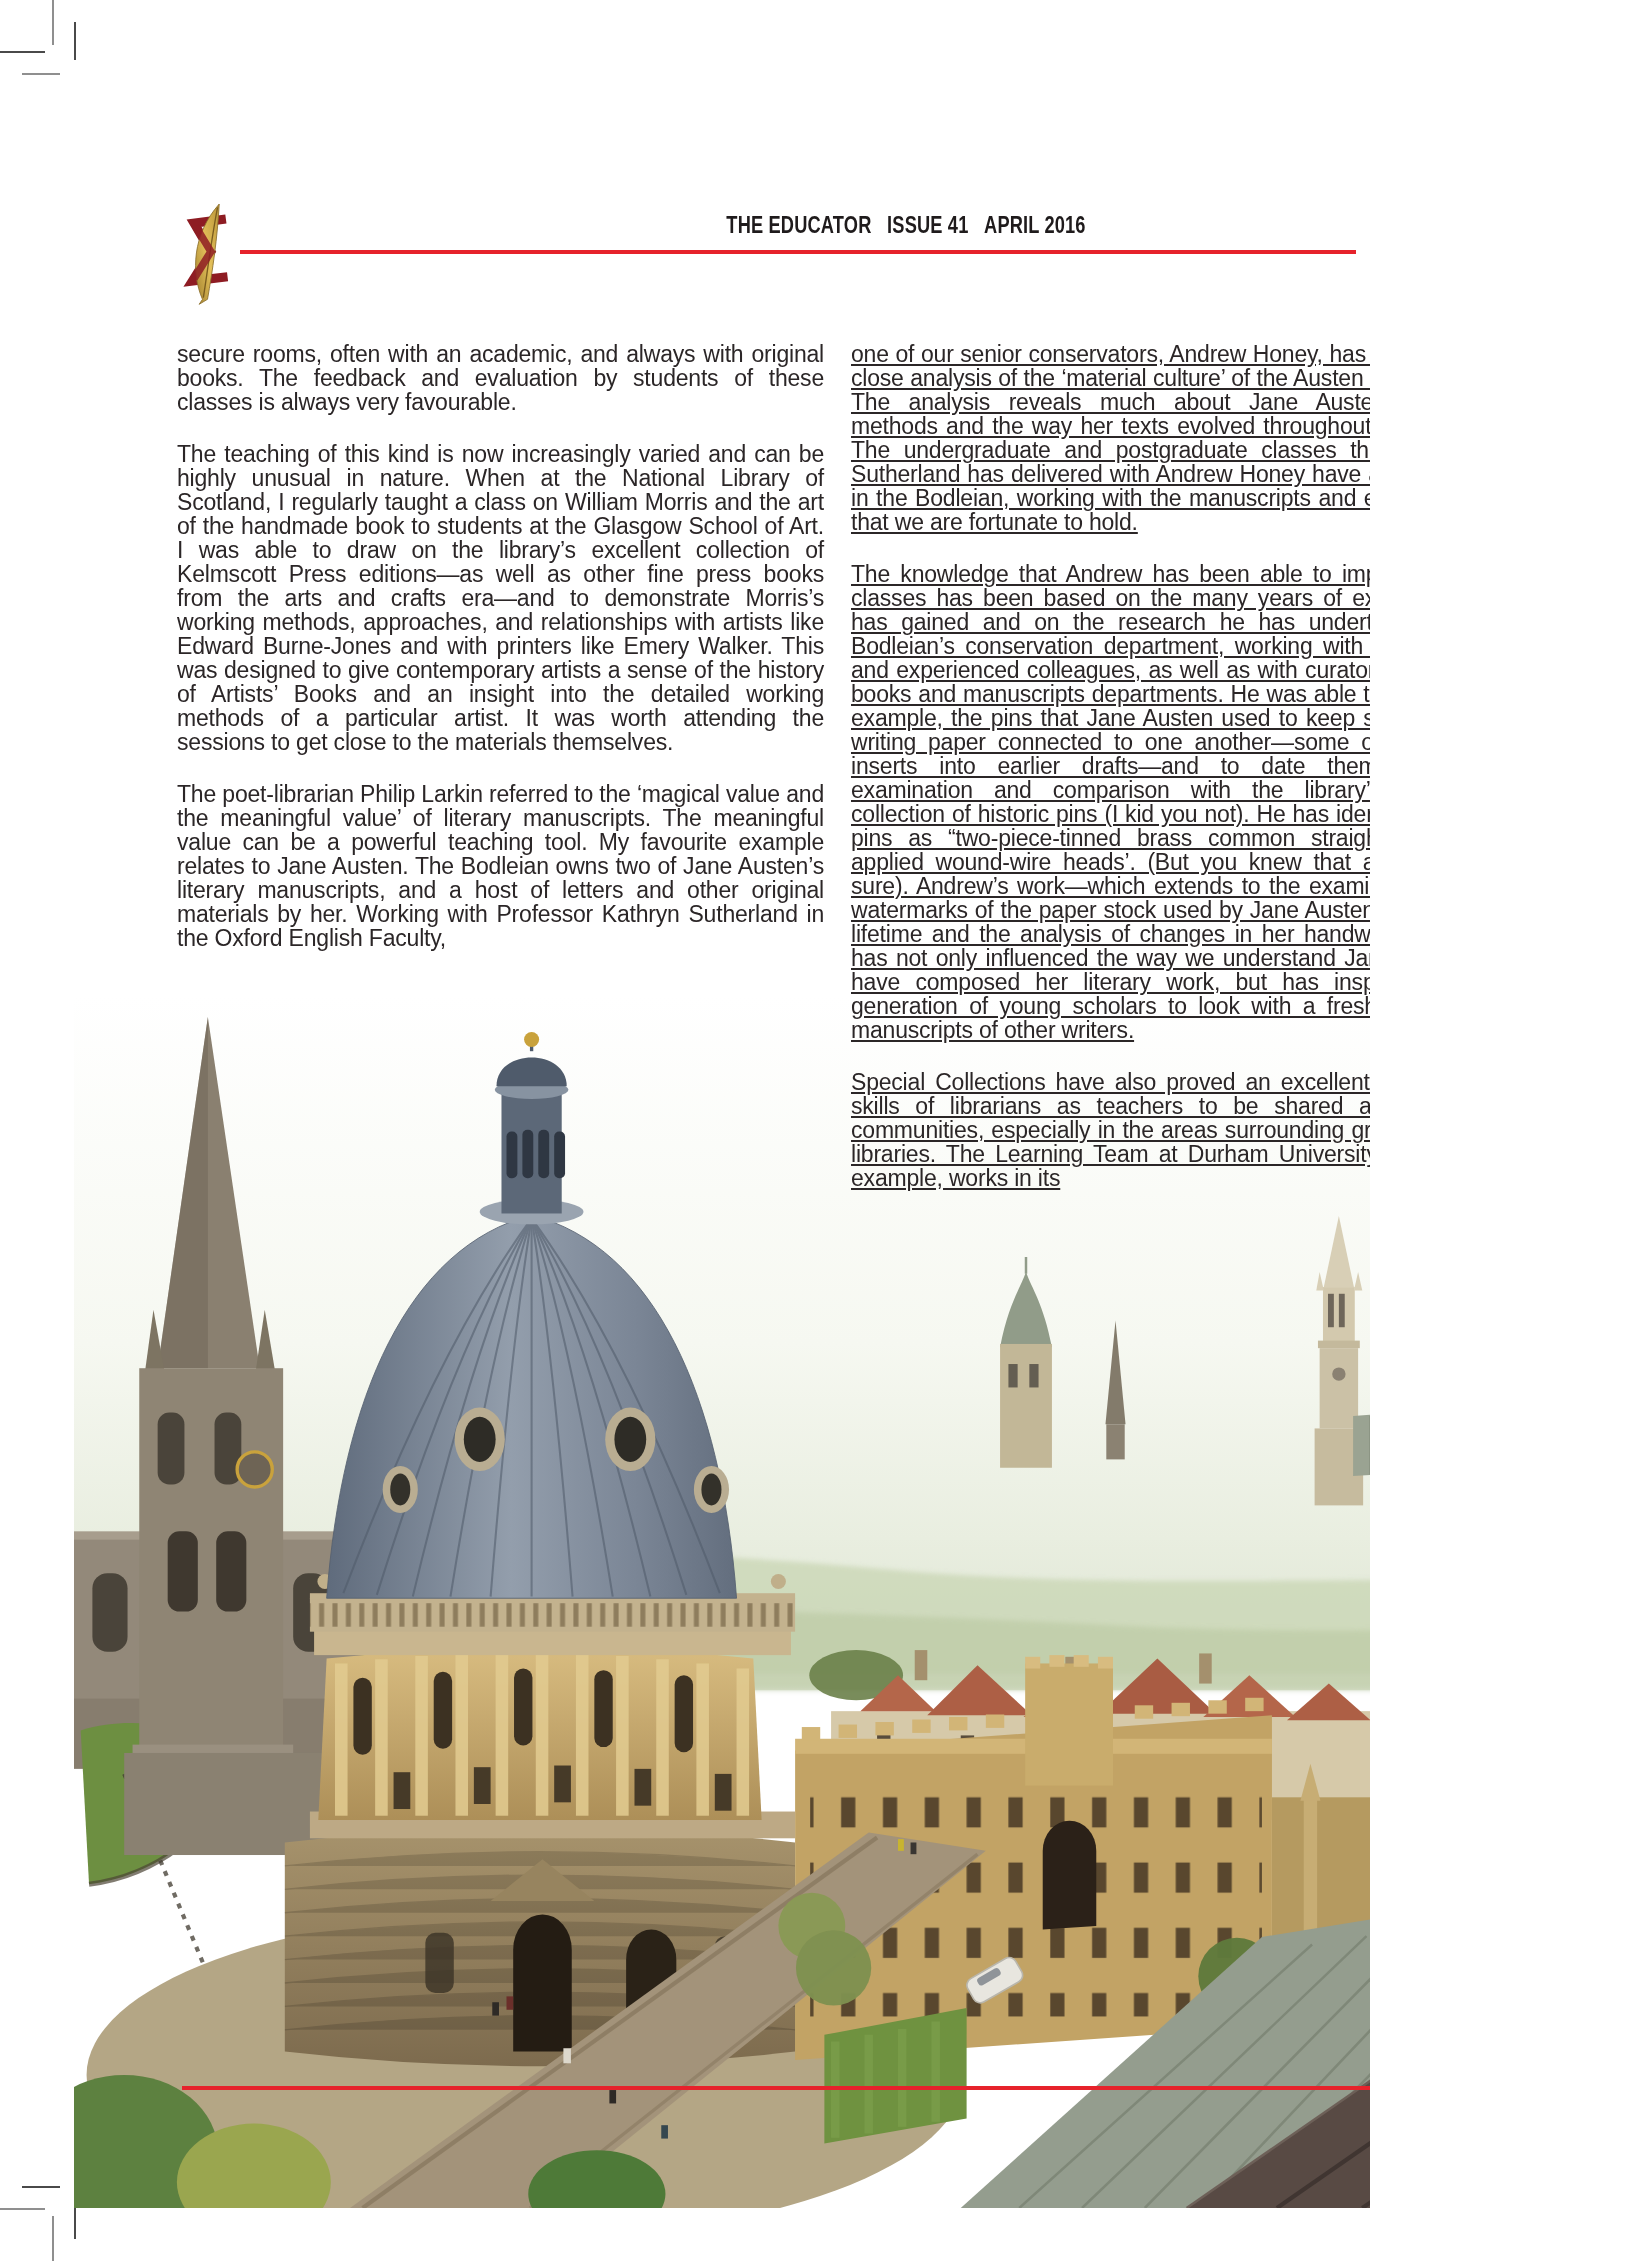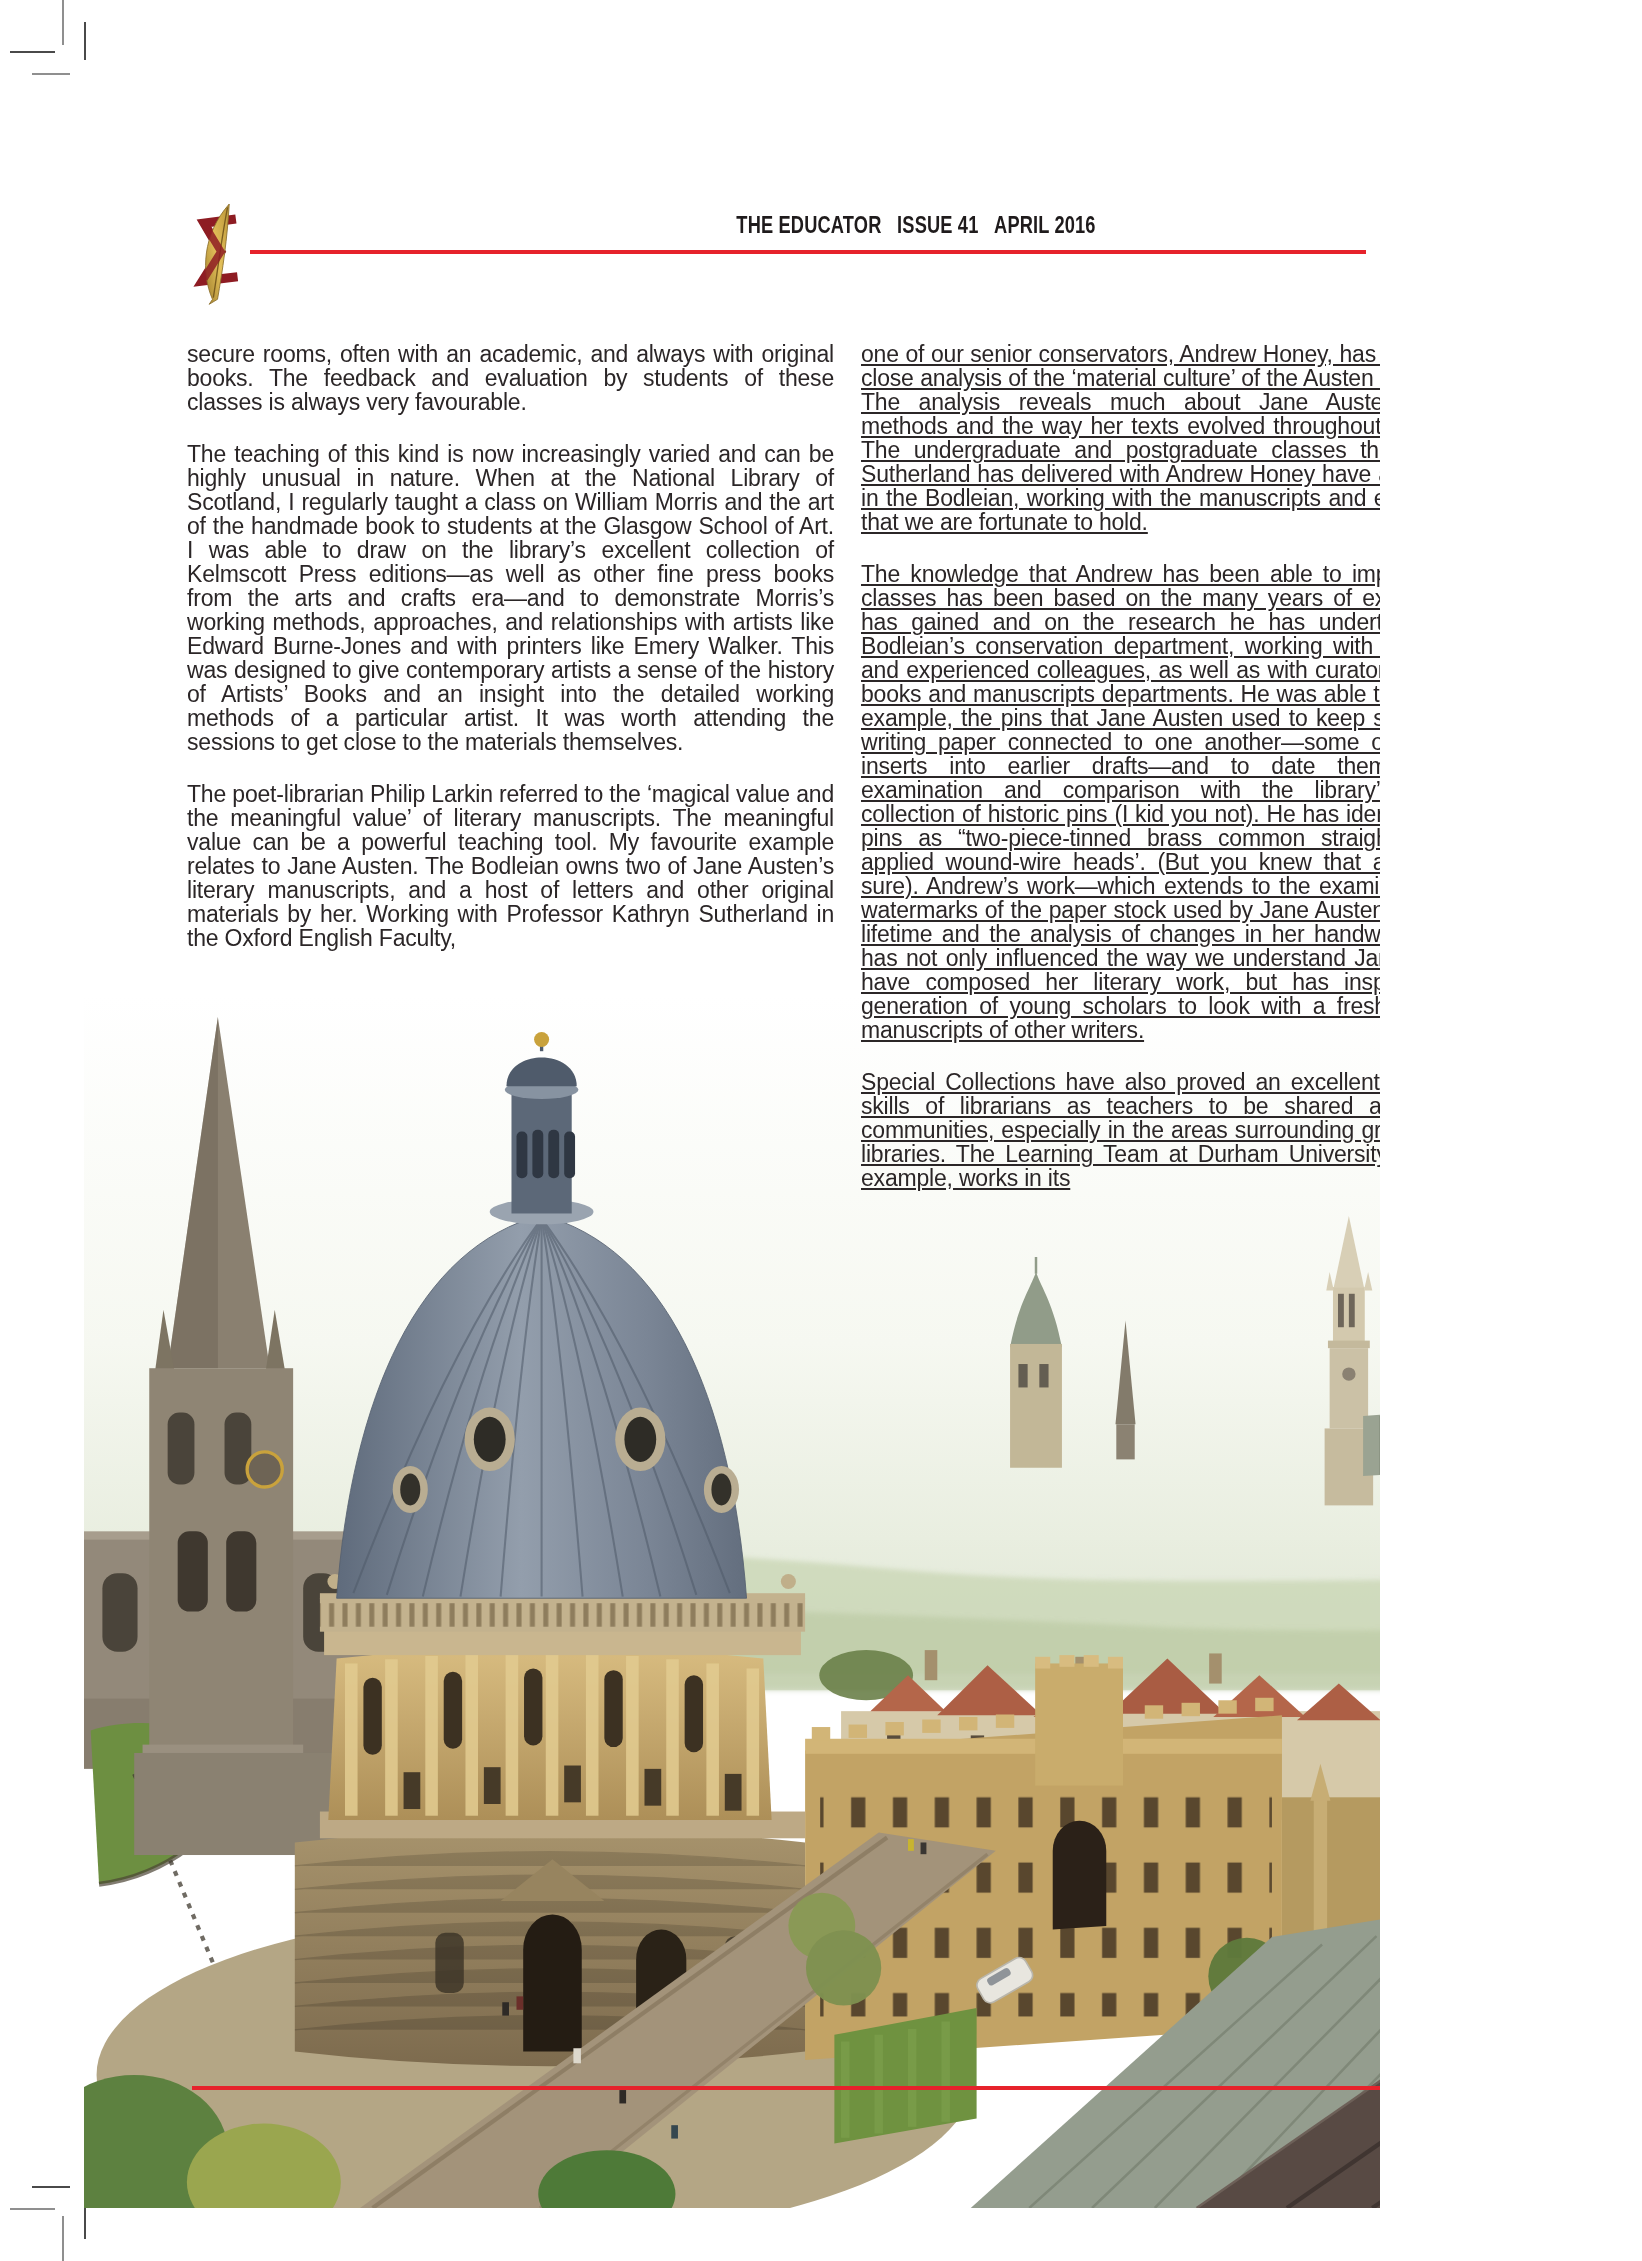--- a/index.html
+++ b/index.html
@@ -1,17 +1,17 @@
 <!DOCTYPE html>
 <html style="font-size:13.4px"><head>
 <meta charset="utf-8">
 <style>
   html,body{margin:0;padding:0;background:#ffffff;}
   .page{position:relative;width:1370px;height:2261px;background:#ffffff;overflow:hidden;
-        font-family:"Liberation Sans",sans-serif;color:#2b2627;margin-left:10px;}
+        font-family:"Liberation Sans",sans-serif;color:#2b2627;}
 
   
   .cm{position:absolute;background:#8f8f8f;}
   .cm.dark{background:#4a4a4a;}
 
   
   .masthead{position:absolute;top:212px;right:284px;display:flex;gap:20px;
             font-weight:700;font-size:23.4px;letter-spacing:0.2px;color:#1f1b1c;
             transform:scaleX(.78);transform-origin:right top;white-space:nowrap;}
   .head-rule{position:absolute;left:240px;top:250px;width:1116px;height:4.2px;background:#e6222b;}

